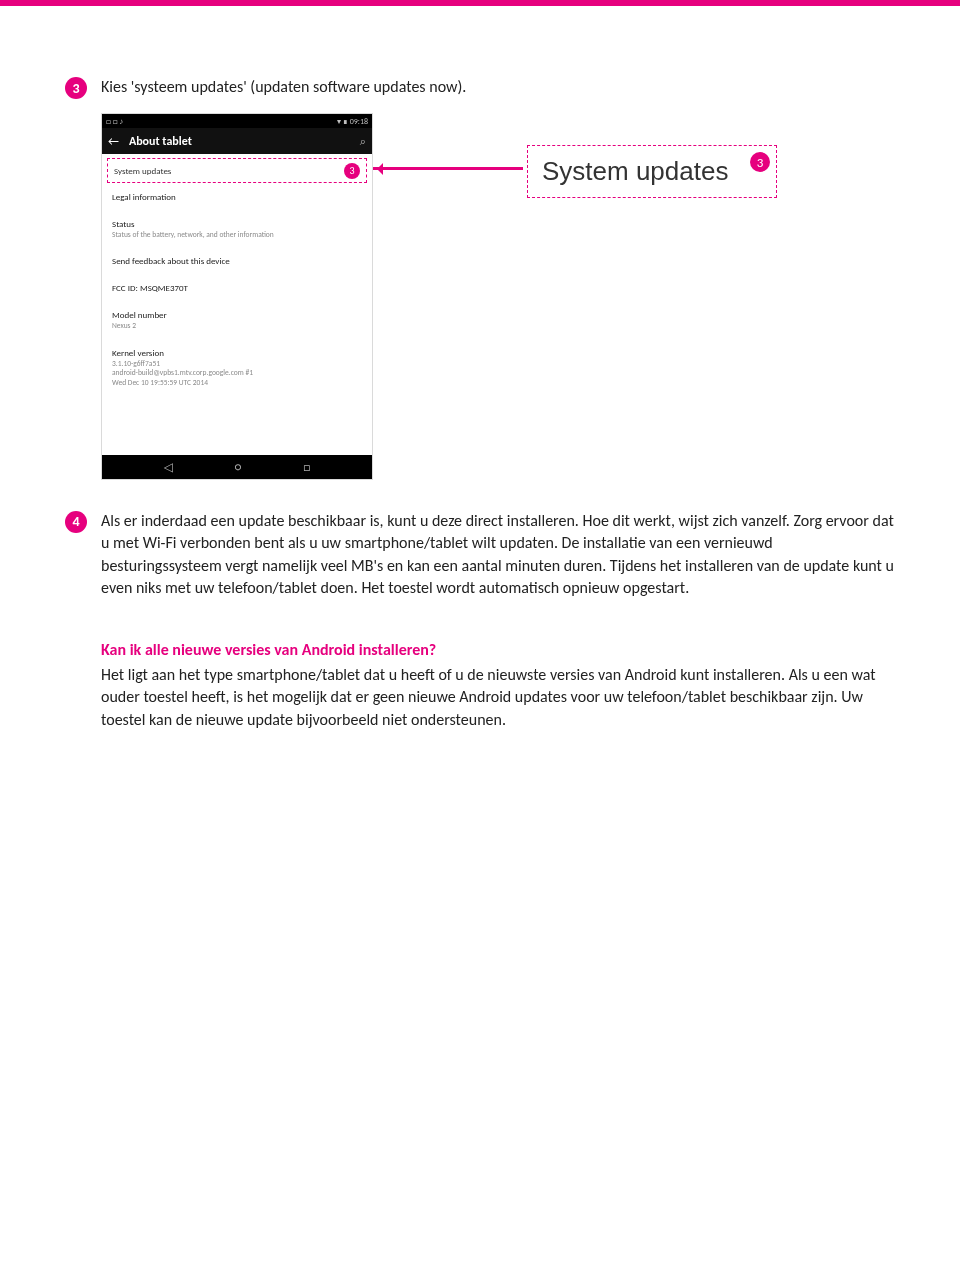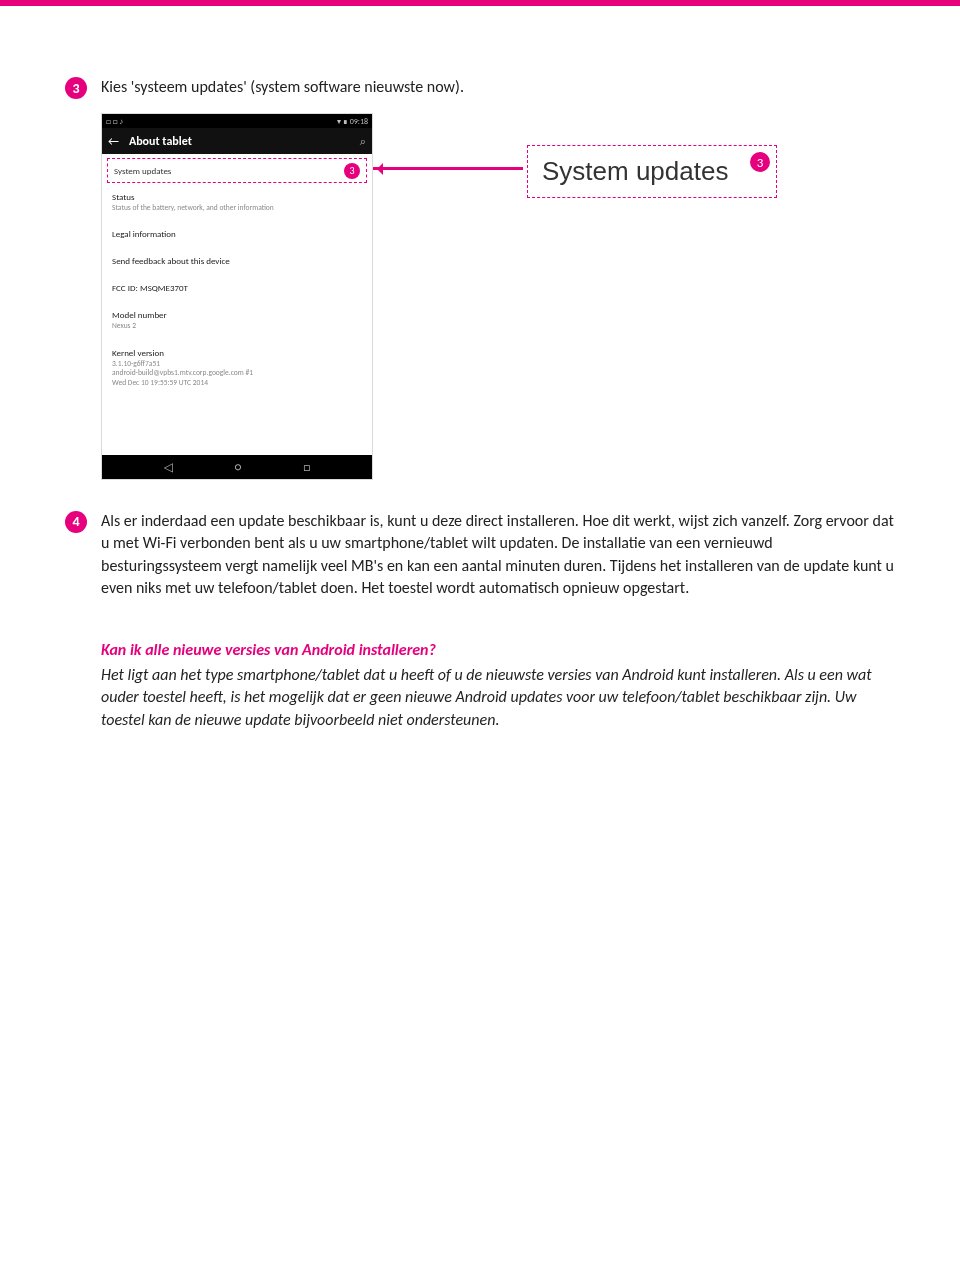--- a/index.html
+++ b/index.html
@@ -154,67 +154,66 @@
     top: 6px;
     transform: none;
     width: 20px;
     height: 20px;
     font-size: 13px;
   }
   
   .info-block {
     margin: 40px 0 0 36px;
     line-height: 1.4;
-    font-style: italic;
   }
   .pink-heading {
     color: #e6007e;
     font-weight: 700;
     margin-bottom: 2px;
   }
   .install-block {
     margin: 30px 0 0 28px;
     line-height: 1.4;
   }
 </style>
 </head>
 <body>
 
 <div class="top-bar"></div>
 
 <div class="page">
 
   <div class="step-row">
     <div class="step-badge">3</div>
-    <div class="step-text">Kies 'systeem updates' (system software nieuwste now).</div>
+    <div class="step-text">Kies 'systeem updates' (updaten software updates now).</div>
   </div>
 
   <div class="vis-row">
 
     <div class="tablet">
       <div class="t-status">
         <span>□ □ ♪</span>
         <span>▾ ∎ 09:18</span>
       </div>
       <div class="t-header">
         <span class="arrow">←</span>
         <span class="title">About tablet</span>
         <span class="search-icon">⌕</span>
       </div>
       <div class="t-highlight-row">
         <span>System updates</span>
         <span class="inner-badge">3</span>
       </div>
 
       <div class="t-item">
+        <div class="label">Legal information</div>
+      </div>
+      <div class="t-item">
         <div class="label">Status</div>
         <div class="sub">Status of the battery, network, and other information</div>
-      </div>
-      <div class="t-item">
-        <div class="label">Legal information</div>
       </div>
       <div class="t-item">
         <div class="label">Send feedback about this device</div>
       </div>
       <div class="t-item">
         <div class="label">FCC ID: MSQME370T</div>
       </div>
       <div class="t-item">
         <div class="label">Model number</div>
         <div class="sub">Nexus 2</div>

